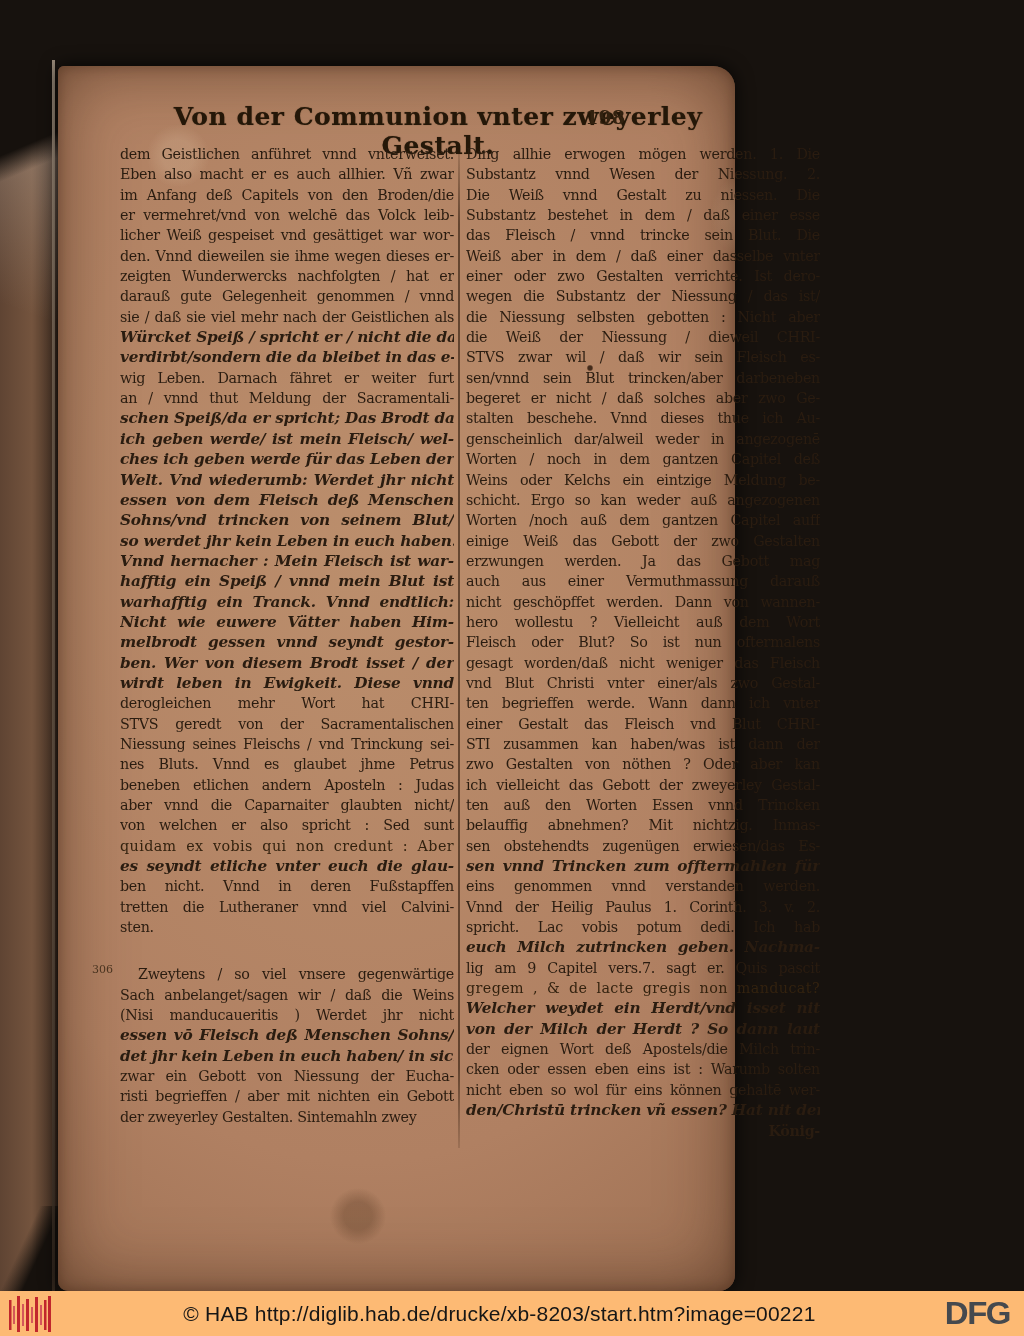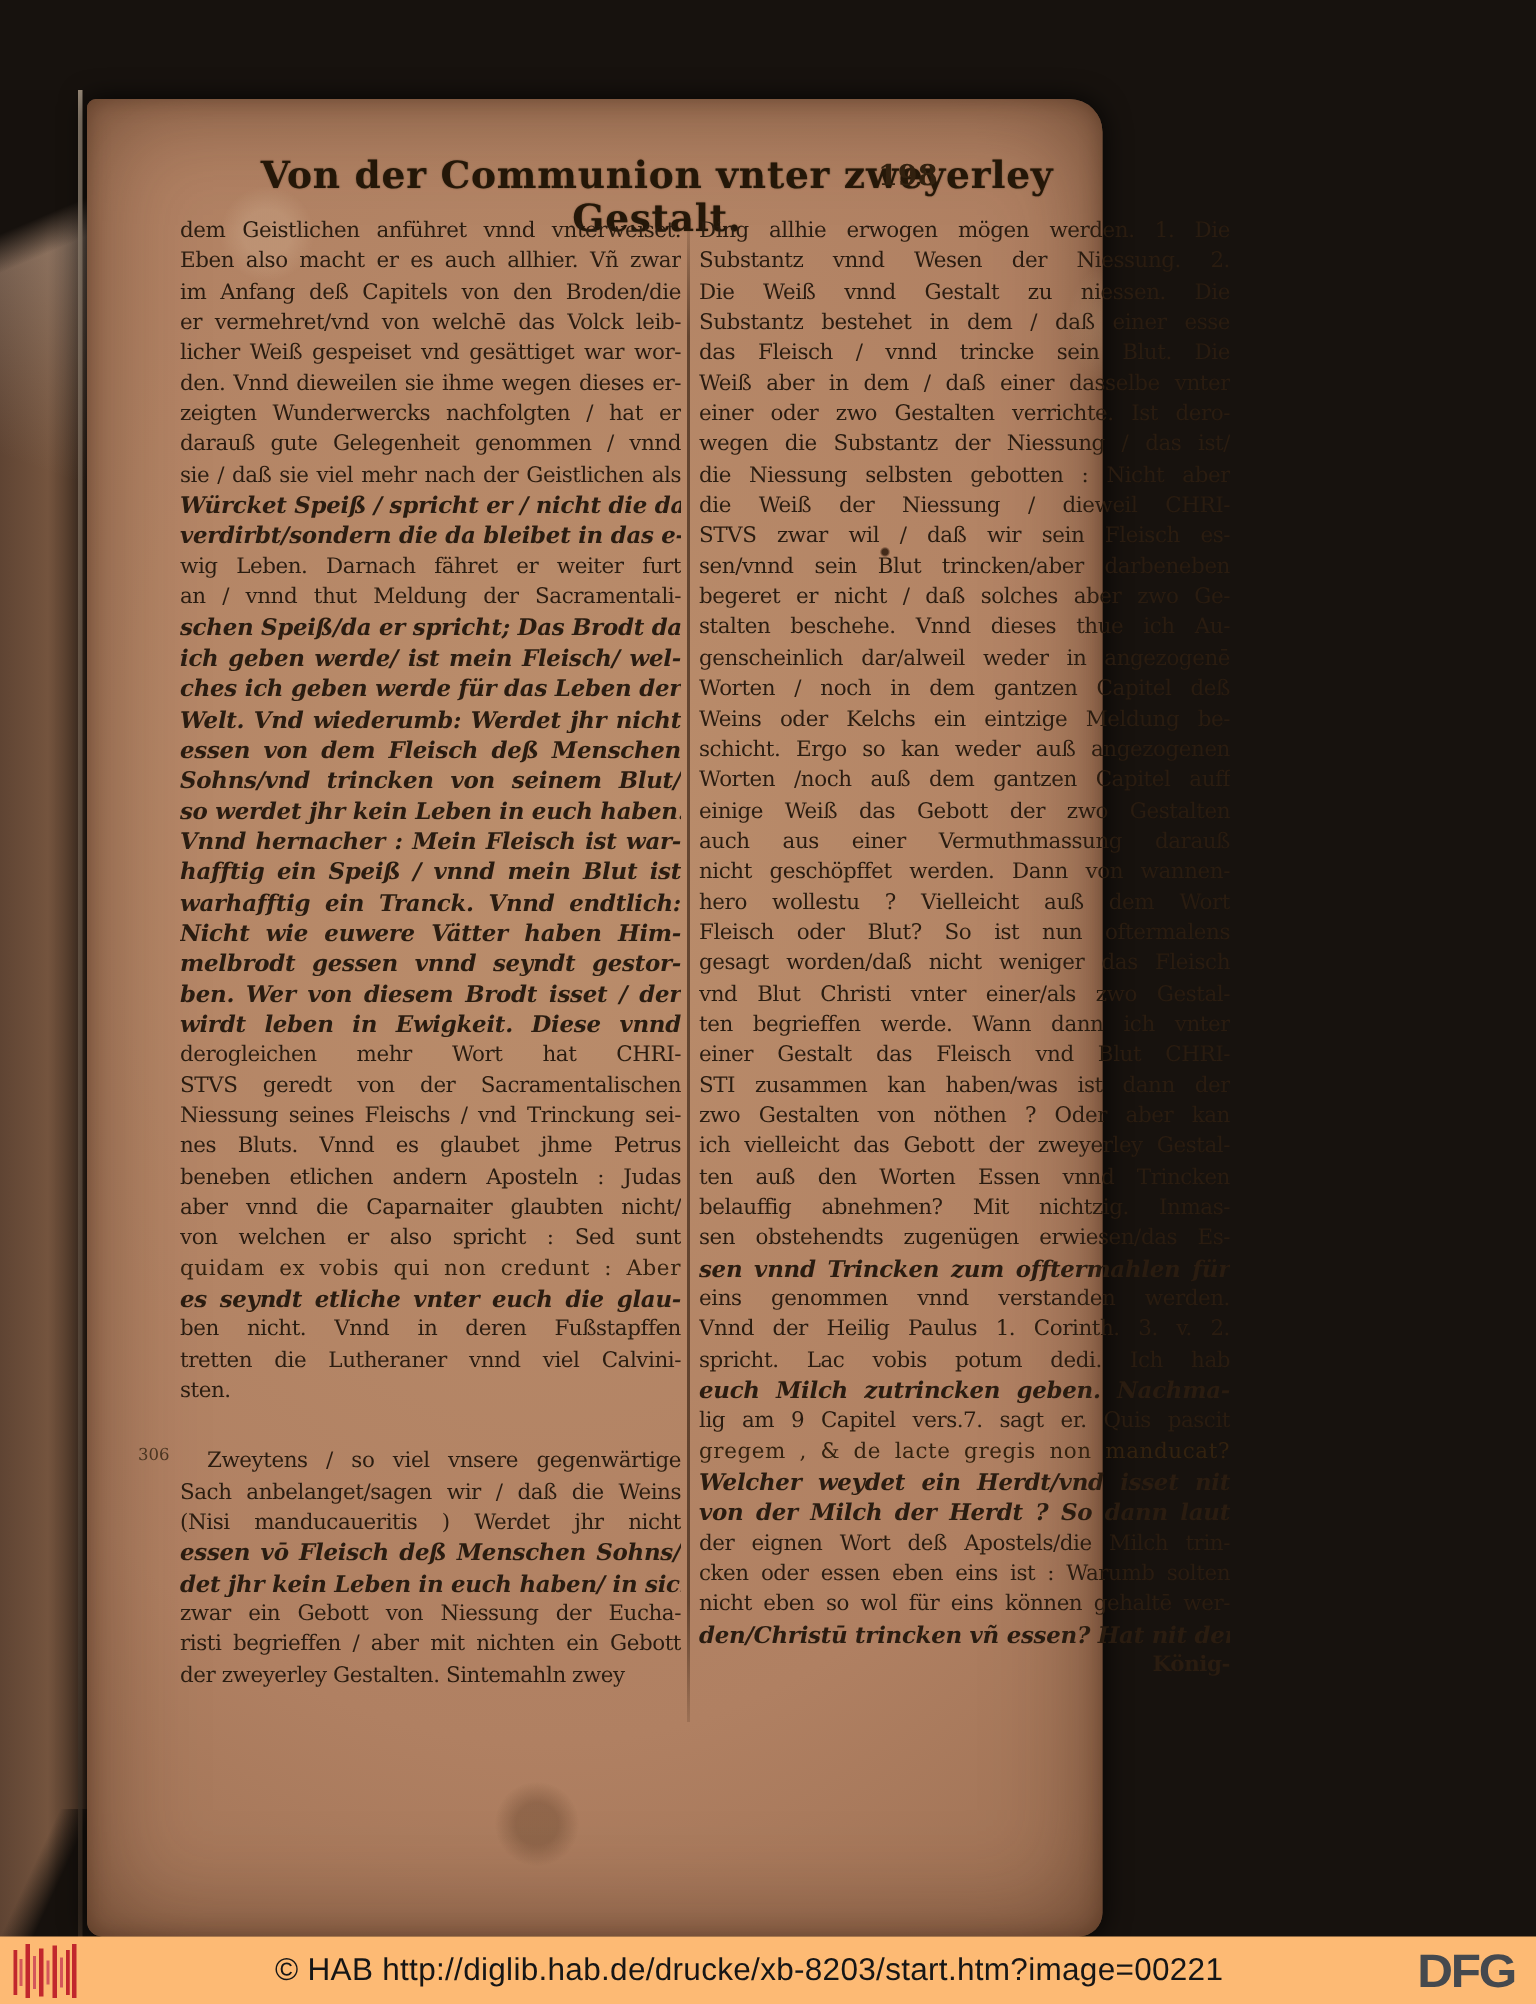--- a/index.html
+++ b/index.html
@@ -176,20 +176,21 @@
       <span class="line s-n">STVS zwar wil / daß wir sein Fleisch es-</span>
       <span class="line s-n">sen/vnnd sein Blut trincken/aber darbeneben</span>
       <span class="line s-n">begeret er nicht / daß solches aber zwo Ge-</span>
       <span class="line s-n">stalten beschehe. Vnnd dieses thue ich Au-</span>
       <span class="line s-n">genscheinlich dar/alweil weder in angezogenē</span>
       <span class="line s-n">Worten / noch in dem gantzen Capitel deß</span>
       <span class="line s-n">Weins oder Kelchs ein eintzige Meldung be-</span>
       <span class="line s-n">schicht. Ergo so kan weder auß angezogenen</span>
       <span class="line s-n">Worten /noch auß dem gantzen Capitel auff</span>
       <span class="line s-n">einige Weiß das Gebott der zwo Gestalten</span>
+      <span class="line s-n">erzwungen werden. Ja das Gebott mag</span>
       <span class="line s-n">auch aus einer Vermuthmassung darauß</span>
       <span class="line s-n">nicht geschöpffet werden. Dann von wannen-</span>
       <span class="line s-n">hero wollestu ? Vielleicht auß dem Wort</span>
       <span class="line s-n">Fleisch oder Blut? So ist nun oftermalens</span>
       <span class="line s-n">gesagt worden/daß nicht weniger das Fleisch</span>
       <span class="line s-n">vnd Blut Christi vnter einer/als zwo Gestal-</span>
       <span class="line s-n">ten begrieffen werde. Wann dann ich vnter</span>
       <span class="line s-n">einer Gestalt das Fleisch vnd Blut CHRI-</span>
       <span class="line s-n">STI zusammen kan haben/was ist dann der</span>
       <span class="line s-n">zwo Gestalten von nöthen ? Oder aber kan</span>

